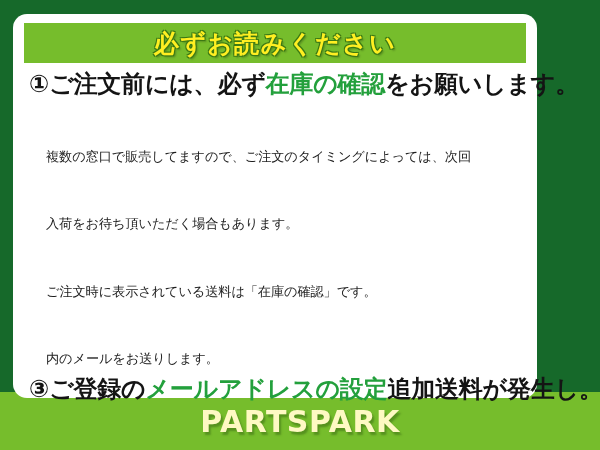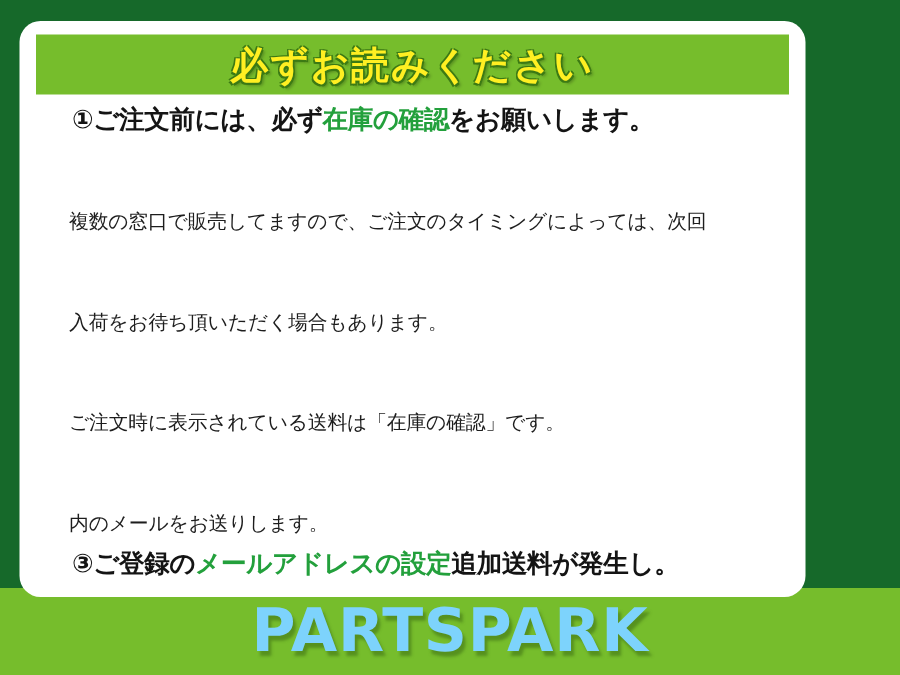--- a/index.html
+++ b/index.html
@@ -71,26 +71,25 @@
   .items {
     padding: 0 6px;
   }
 
   .item {
     margin-bottom: 7px;
   }
 
   .item-heading {
     color: #141414;
-    font-size: 17px;
+    font-size: 24px;
     font-weight: bold;
     line-height: 1.22;
     letter-spacing: -0.2px;
     white-space: nowrap;
-    margin-left: 19px;
   }
   .item-heading.wrap {
     white-space: normal;
   }
 
   .hl {
     color: #23a03c;
   }
 
   .item-body {
@@ -115,22 +114,22 @@
     right: 0;
     bottom: 0;
     height: 58px;
     display: flex;
     align-items: center;
     justify-content: center;
     z-index: 3;
   }
 
   .logo-text {
-    color: #7dd3fc;
-    font-size: 40px;
+    color: #fef9c3;
+    font-size: 30px;
     font-weight: bold;
     letter-spacing: 0.5px;
     text-shadow: 2px 3px 2px rgba(60,110,20,0.55);
   }
 </style>
 </head>
 <body>
 
 <div class="notice-frame">
 

